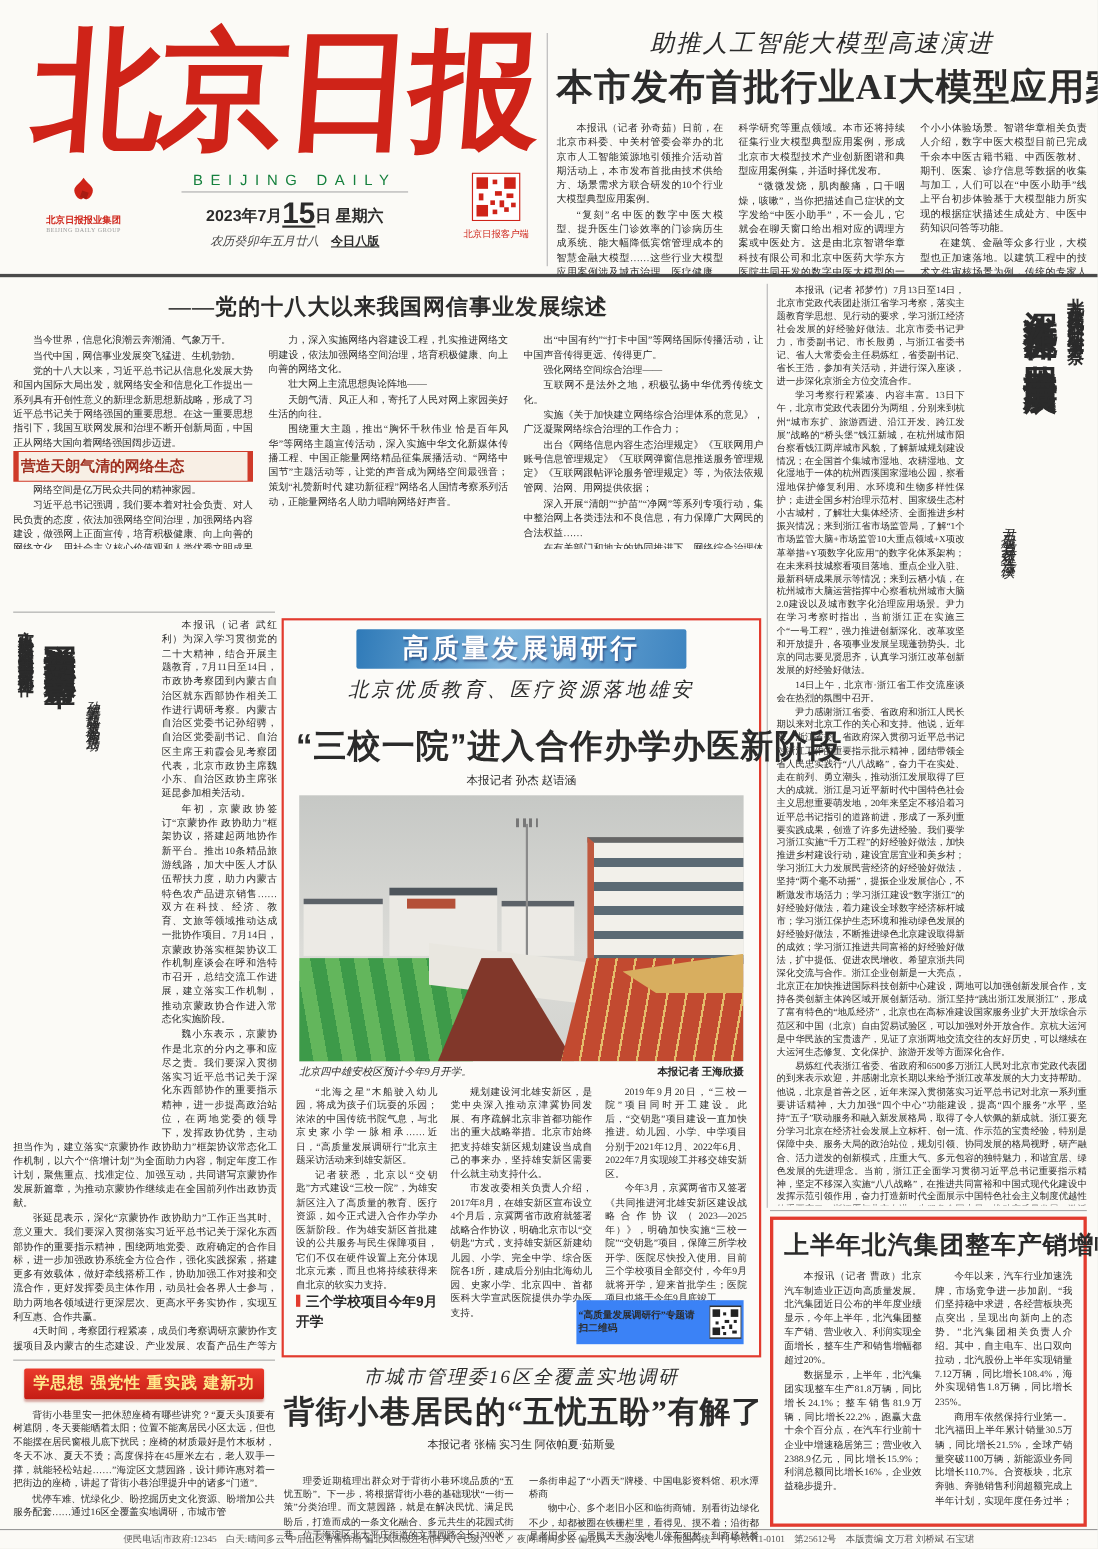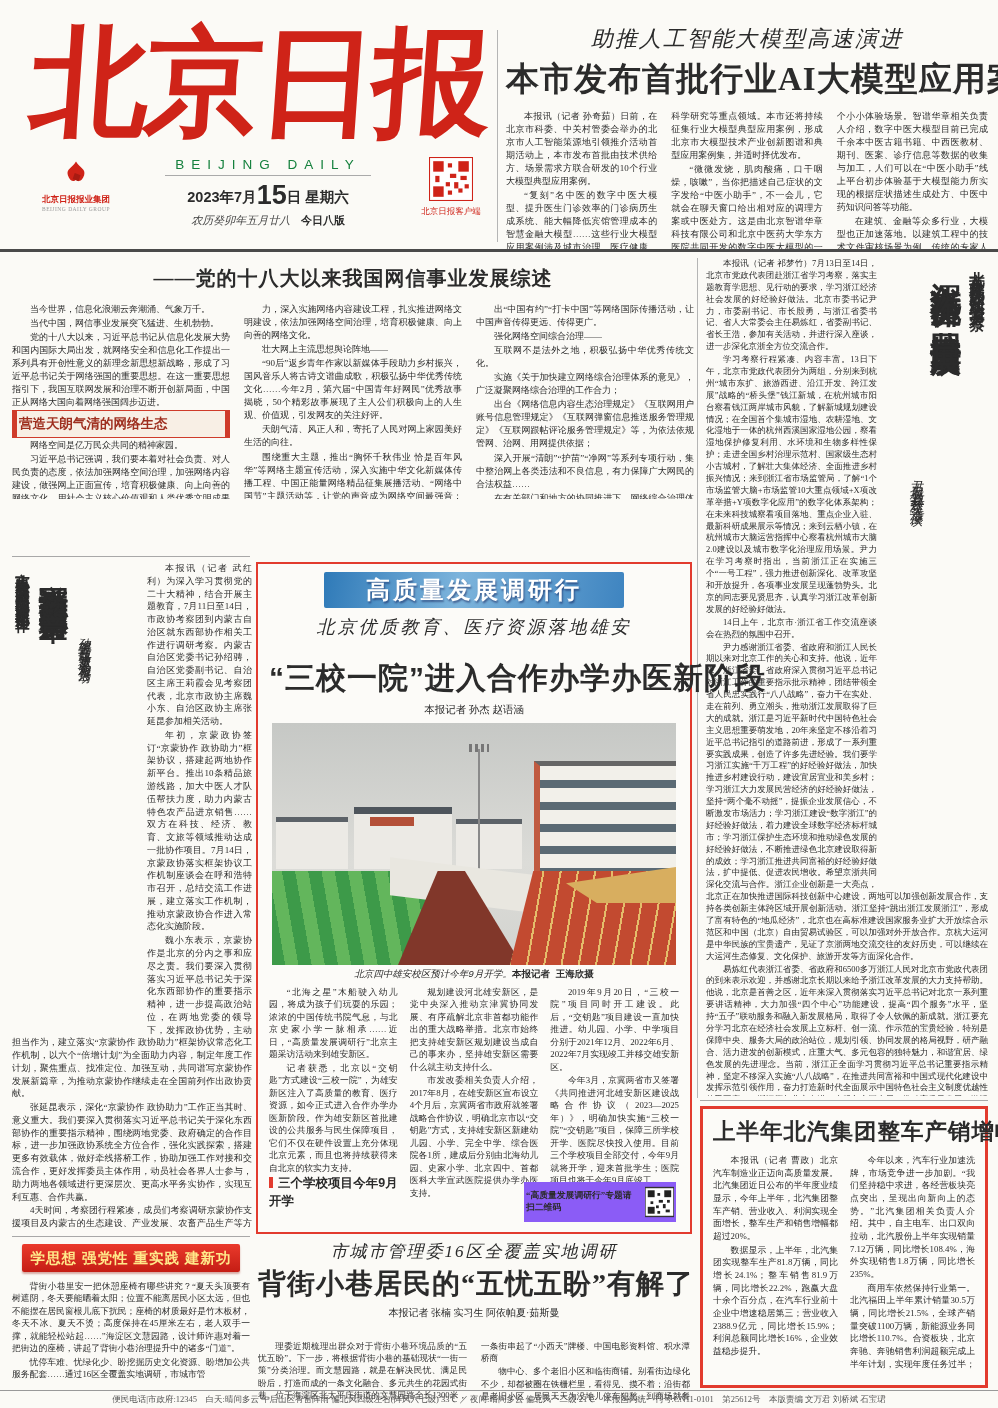--- a/index.html
+++ b/index.html
@@ -16,24 +16,24 @@
   
   .mh-left { left:28px; top:14px; width:462px; height:232px; }
   .mh-title { font-size:118px; line-height:1.18; font-weight:900; color:#cf2318; text-align:center; letter-spacing:-4px; transform:skewX(-4deg); white-space:nowrap; }
   .mh-bottom { display:flex; align-items:flex-start; margin-top:2px; }
   .mh-logo { width:96px; text-align:center; padding-top:4px; }
   .mh-logo-name { color:#cf2318; font-size:8.5px; font-weight:bold; margin-top:1px; }
   .mh-logo-en { color:#999; font-size:5.5px; letter-spacing:.5px; }
   .mh-datewrap { flex:1; text-align:center; }
   .mh-en { display:inline-block; color:#15803d; letter-spacing:7px; font-size:13.5px; font-family:"Liberation Sans",sans-serif; border-bottom:1px solid #aaa; padding:0 10px 3px; }
   .mh-date { margin-top:4px; font-size:14.5px; font-weight:bold; font-family:"Liberation Sans",sans-serif; }
-  .mh-date .big { font-size:27px; vertical-align:-2px; }
+  .mh-date .big { font-size:27px; vertical-align:-2px;text-decoration:underline; }
   .mh-lunar { margin-top:2px; font-size:11px; }
   .mh-lunar .kai { color:#444; }
-  .mh-lunar b { font-family:"Liberation Sans",sans-serif; margin-left:8px; }
+  .mh-lunar b { font-family:"Liberation Sans",sans-serif; margin-left:8px;text-decoration:underline; }
   .mh-qr { width:78px; text-align:center; padding-top:2px; }
   .mh-qr-label { color:#cf2318; font-size:8.5px; margin-top:1px; }
 
   .vrule { border-left:1px solid #b5b5b5; width:0; }
   .hrule { border-top:1px solid #a8a8a8; height:0; }
   .rule-masthead { left:0; top:249px; width:998px; height:3px; background:#4a4a4a; }
 
   
   .ai { left:506px; top:24px; width:482px; height:224px; }
   .ai-kicker { font-size:22px; letter-spacing:2px; }
@@ -77,25 +77,25 @@
   .ph-b3 { left:184px; top:96px; width:66px; height:50px; }
   .ph-accent { position:absolute; left:98px; top:94px; width:44px; height:9px; background:#b45038; }
   .ph-b4 { position:absolute; right:0; top:38px; width:142px; height:122px; border-top:5px solid #666; border-left:6px solid #c05a40; background:repeating-linear-gradient(180deg,#f2f0ea 0 14px,#5b6a74 14px 22px); }
   .ph-field { position:absolute; left:0; top:148px; width:158px; height:94px; background:repeating-linear-gradient(80deg,#3d9a49 0 13px,#63b65c 13px 26px); }
   .ph-wall { position:absolute; left:118px; top:144px; width:160px; height:38px; background:#e9e7e0; transform:skewY(7deg); }
   .ph-walk { position:absolute; left:126px; top:148px; width:124px; height:94px; background:#81372a; clip-path:polygon(32% 0,54% 0,100% 100%,0 100%); }
   .ph-track { position:absolute; left:238px; top:148px; width:166px; height:94px; background:repeating-linear-gradient(100deg,#c24a30 0 15px,#e4bd6b 15px 17px); clip-path:polygon(14% 0,100% 0,100% 100%,0 100%); }
   .ph-apron { position:absolute; right:0; top:144px; width:110px; height:36px; background:#d8ae5f; clip-path:polygon(0 45%,100% 0,100% 100%,28% 100%); }
   .ph-pole { position:absolute; left:206px; top:26px; width:2px; height:124px; background:#8a8a8a; }
   .ph-lamp { position:absolute; left:197px; top:21px; width:20px; height:8px; background:repeating-linear-gradient(90deg,#777 0 3px,transparent 3px 6px); }
-  .xa-caprow { display:flex; justify-content:center; font-size:9.5px; width:404px; margin:0 auto;font-family:Liberation Mono, monospace; }
+  .xa-caprow { display:flex; justify-content:space-between; font-size:9.5px; width:404px; margin:0 auto; }
   .xa-cols { margin-top:5px; column-count:3; column-gap:12px; height:236px; overflow:hidden; font-size:8.8px; line-height:1.42; }
   .xa-sub { font-size:12.5px; font-family:"Liberation Sans",sans-serif; font-weight:bold; text-indent:0 !important; margin:5px 0 3px; break-inside:avoid; }
   .xa-sub::before { content:""; display:inline-block; width:4px; height:11px; background:#e23b2e; margin-right:5px; vertical-align:-1px; }
-  .xa-qrnote { position:absolute; right:14px; bottom:10px; width:152px; display:flex; align-items:center; gap:6px; background:#8b5cf6; padding:2px; }
+  .xa-qrnote { position:absolute; right:14px; bottom:10px; width:152px; display:flex; align-items:center; gap:6px; background:#3b82f6; padding:2px; }
   .xa-qrnote .txt { font-size:8.8px; font-weight:bold; line-height:1.35; }
 
   
   .bq { left:700px; top:1106px; width:288px; height:282px; border:3px solid #e23b2e; background:#fcfbf8; padding:7px 10px; }
   .bq-head { font-size:22.5px; letter-spacing:1px; white-space:nowrap; }
   .bq-cols { margin-top:7px; column-count:2; column-gap:12px; height:222px; overflow:hidden; font-size:8.8px; line-height:1.44; }
 
   
   .wy-left { left:12px; top:1244px; width:238px; height:144px; }
   .badge { width:218px; height:28px; margin:0 auto 8px; background:linear-gradient(#ea3a2c,#c51d14); color:#ffe98a; font-size:14.5px; font-weight:bold; font-family:"Liberation Sans",sans-serif; text-align:center; line-height:28px; letter-spacing:1px; border-radius:2px; box-shadow:0 2px 2px rgba(150,20,10,.35); }
@@ -182,21 +182,20 @@
         <p>当代中国，网信事业发展突飞猛进、生机勃勃。</p>
         <p>党的十八大以来，习近平总书记从信息化发展大势和国内国际大局出发，就网络安全和信息化工作提出一系列具有开创性意义的新理念新思想新战略，形成了习近平总书记关于网络强国的重要思想。在这一重要思想指引下，我国互联网发展和治理不断开创新局面，中国正从网络大国向着网络强国阔步迈进。</p>
         <p class="inset">营造天朗气清的网络生态</p>
         <p>网络空间是亿万民众共同的精神家园。</p>
         <p>习近平总书记强调，我们要本着对社会负责、对人民负责的态度，依法加强网络空间治理，加强网络内容建设，做强网上正面宣传，培育积极健康、向上向善的网络文化，用社会主义核心价值观和人类优秀文明成果滋养人心、滋养社会，做到正能量充沛、主旋律高昂，为广大网民特别是青少年营造一个风清气正的网络空间。</p>
 
       </div>
       <div class="main-col body-text">
         <p>力，深入实施网络内容建设工程，扎实推进网络文明建设，依法加强网络空间治理，培育积极健康、向上向善的网络文化。</p>
         <p>壮大网上主流思想舆论阵地——</p>
-        <p>“90后”返乡青年作家以新媒体手段助力乡村振兴，国风音乐人将古诗文谱曲成歌，积极弘扬中华优秀传统文化……今年2月，第六届“中国青年好网民”优秀故事揭晓，50个精彩故事展现了主人公们积极向上的人生观、价值观，引发网友的关注好评。</p>
         <p>天朗气清、风正人和，寄托了人民对网上家园美好生活的向往。</p>
         <p>围绕重大主题，推出“胸怀千秋伟业 恰是百年风华”等网络主题宣传活动，深入实施中华文化新媒体传播工程、中国正能量网络精品征集展播活动、“网络中国节”主题活动等，让党的声音成为网络空间最强音；策划“礼赞新时代 建功新征程”网络名人国情考察系列活动，正能量网络名人助力唱响网络好声音。</p>
 
       </div>
       <div class="main-col body-text">
         <p>出“中国有约”“打卡中国”等网络国际传播活动，让中国声音传得更远、传得更广。</p>
         <p>强化网络空间综合治理——</p>
         <p>互联网不是法外之地，积极弘扬中华优秀传统文化。</p>
         <p>实施《关于加快建立网络综合治理体系的意见》，广泛凝聚网络综合治理的工作合力；</p>
         <p>出台《网络信息内容生态治理规定》《互联网用户账号信息管理规定》《互联网弹窗信息推送服务管理规定》《互联网跟帖评论服务管理规定》等，为依法依规管网、治网、用网提供依据；</p>

